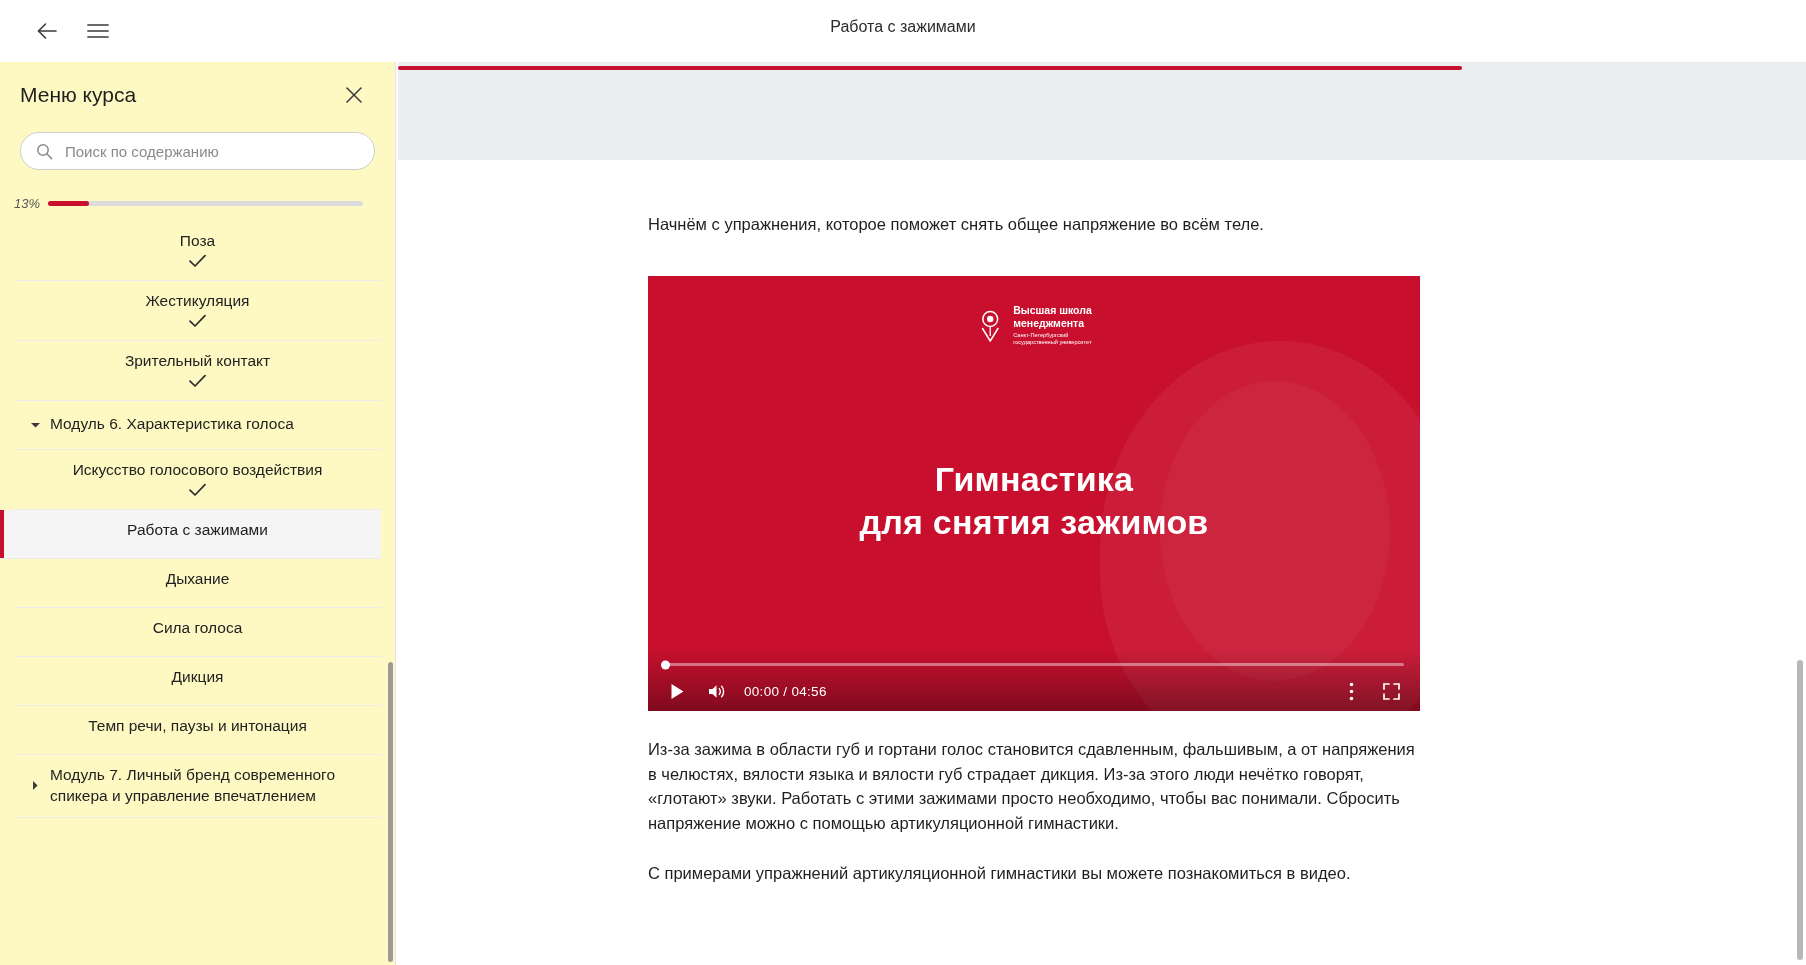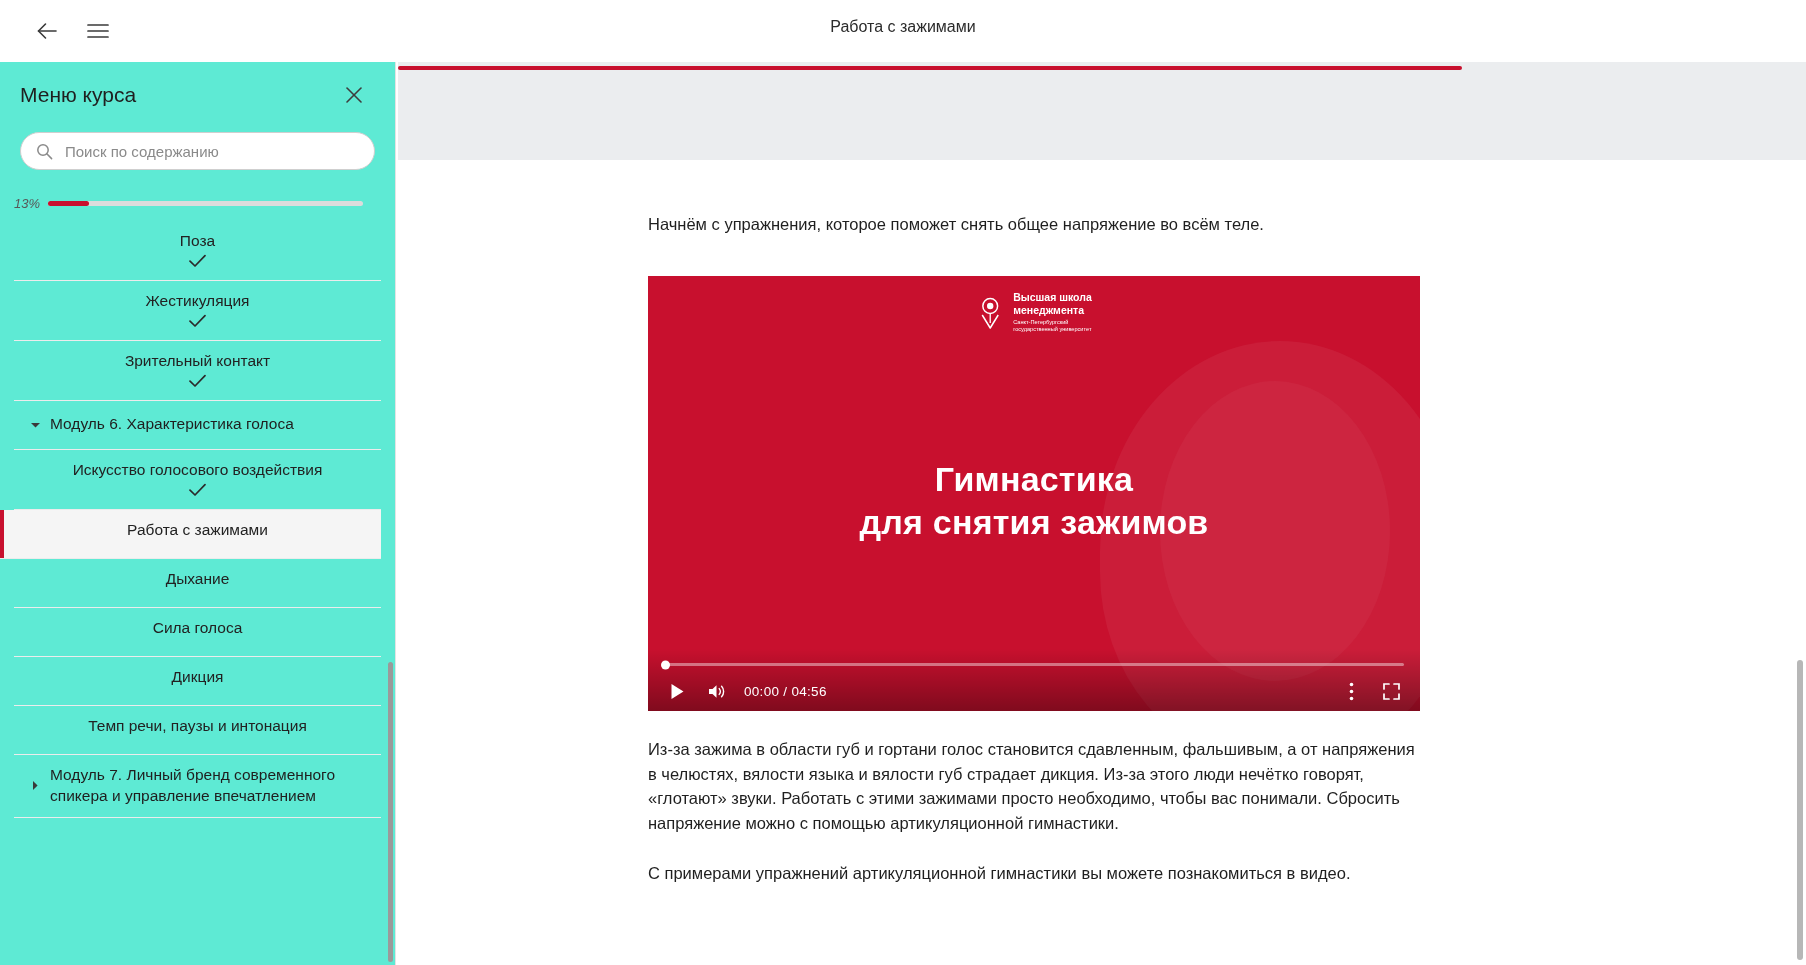--- a/index.html
+++ b/index.html
@@ -75,21 +75,21 @@
     background: #ebedef;
   }
 
   
   .sidebar {
     position: absolute;
     left: 0;
     top: 62px;
     width: 396px;
     height: 903px;
-    background: #5eead4;
+    background: #fef9c3;
     border-right: 1px solid #e3e3e3;
     overflow: hidden;
   }
   .sidebar-header {
     position: relative;
     height: 66px;
     display: flex;
     align-items: center;
     padding: 0 20px;
   }
@@ -284,21 +284,21 @@
     position: absolute;
     right: 30px;
     bottom: 30px;
     width: 230px;
     height: 300px;
     border-radius: 50%;
     background: rgba(255,255,255,0.04);
   }
   .video .logo {
     position: absolute;
-    top: 15px;
+    top: 28px;
     left: 50%;
     transform: translateX(-50%);
     display: flex;
     align-items: center;
     gap: 9px;
   }
   .video .logo .crest-svg { display:block; }
   .video .logo .logo-text { color: #ffffff; line-height: 1.18; }
   .video .logo .logo-l1 { font-size: 10.5px; font-weight: bold; }
   .video .logo .logo-l2 { font-size: 10.5px; font-weight: bold; }

